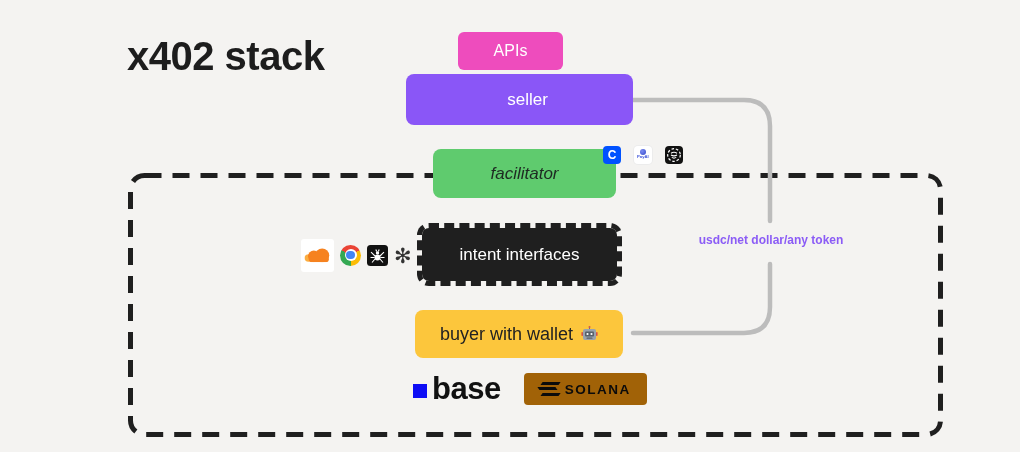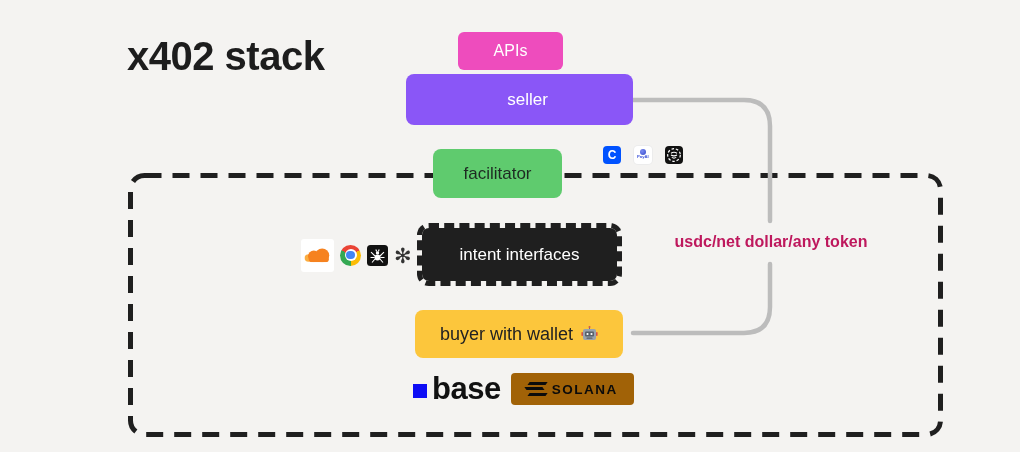--- a/index.html
+++ b/index.html
@@ -5,48 +5,48 @@
   html,body{margin:0;padding:0;background:#f4f3f1;}
   .canvas{position:relative;width:1020px;height:452px;background:#f4f3f1;
           font-family:"Liberation Sans",sans-serif;overflow:hidden;}
   .title{position:absolute;left:127px;top:34px;font-size:40px;font-weight:800;
          color:#1d1d1d;letter-spacing:-0.5px;}
   svg.layer{position:absolute;left:0;top:0;pointer-events:none;}
   .node{position:absolute;display:flex;align-items:center;justify-content:center;
         border-radius:8px;font-size:17px;color:#fff;}
   .node-apis{left:458px;top:8px;width:105px;height:38px;border-radius:6px;font-size:16px;}
   .node-seller{left:406px;top:74px;width:211px;height:51px;}
-  .node-facilitator{left:433px;top:149px;width:129px;height:49px;color:#1e2a22;}
+  .node-facilitator{left:433px;top:149px;width:183px;height:49px;color:#1e2a22;font-style:italic;}
   .node-intent{left:417px;top:223px;width:195px;height:53px;border-radius:12px;
                border:5px dashed #1f1f1f;background-clip:padding-box !important;
                color:#fff;font-size:17px;text-align:right;}
   .node-buyer{left:415px;top:310px;width:208px;height:48px;color:#222;font-size:18px;gap:8px;text-align:right;}
   .edge-label{position:absolute;left:771px;top:233px;transform:translateX(-50%);
-              font-size:16px;font-weight:700;color:#be185d;white-space:nowrap;}
+              font-size:12px;font-weight:700;color:#8b5cf6;white-space:nowrap;}
   .fac-icons{position:absolute;left:603px;top:146px;display:flex;gap:13px;align-items:center;}
   .sq18{width:18px;height:18px;border-radius:4px;display:flex;align-items:center;
         justify-content:center;flex:none;}
   .coinbase{color:#fff;font-size:12px;font-weight:800;}
   .payai{background:#fff;flex-direction:column;box-shadow:0 0 0 1px #ececec;}
   .payai .dot{width:6px;height:6px;border-radius:50%;
               background:radial-gradient(circle at 35% 35%,#7b8cf2,#3347c8);margin-top:2px;}
   .payai .plabel{font-size:10px;font-weight:700;color:#3f55d8;transform:scale(0.42);
                  transform-origin:center top;line-height:8px;}
   .swirl{background:#111;}
   .intent-icons{position:absolute;left:301px;top:238px;display:flex;gap:6px;align-items:center;height:34px;}
   .cf-wrap{width:33px;height:33px;background:#fff;border-radius:3px;display:flex;
            align-items:center;justify-content:center;flex:none;}
   .chrome{width:21px;height:21px;border-radius:50%;position:relative;flex:none;
           background:conic-gradient(from -60deg,#ea4335 0 120deg,#fbbc05 0 240deg,#34a853 0 360deg);}
   .chrome::before{content:"";position:absolute;inset:4.5px;background:#fff;border-radius:50%;}
   .chrome::after{content:"";position:absolute;inset:6.2px;background:#4285f4;border-radius:50%;}
   .spider{width:21px;height:21px;background:#111;border-radius:3.5px;display:flex;
           align-items:center;justify-content:center;flex:none;}
   .openai-glyph{font-size:21px;color:#333;line-height:21px;}
-  .chains{position:absolute;left:413px;top:371px;display:flex;align-items:center;gap:10px;}
+  .chains{position:absolute;left:413px;top:371px;display:flex;align-items:center;gap:23px;}
   .base-logo{display:flex;align-items:center;gap:5px;}
   .base-square{width:14px;height:14px;margin-top:3px;}
   .base-word{font-size:31px;font-weight:700;color:#111;letter-spacing:-0.5px;}
   .solana-pill{background:#a16207;border-radius:4px;width:123px;height:32px;display:flex;
                align-items:center;justify-content:center;gap:7px;}
   .sol-bars{display:flex;flex-direction:column;gap:2.2px;width:18px;}
   .sol-bars i{display:block;height:3.2px;background:#0b0b0b;}
   .sol-bars i:nth-child(1),.sol-bars i:nth-child(3){transform:skewX(-35deg) translateX(1.5px);}
   .sol-bars i:nth-child(2){transform:skewX(35deg) translateX(-1.5px);}
   .sol-word{font-size:13.5px;font-weight:700;letter-spacing:1.5px;color:#0b0b0b;}

